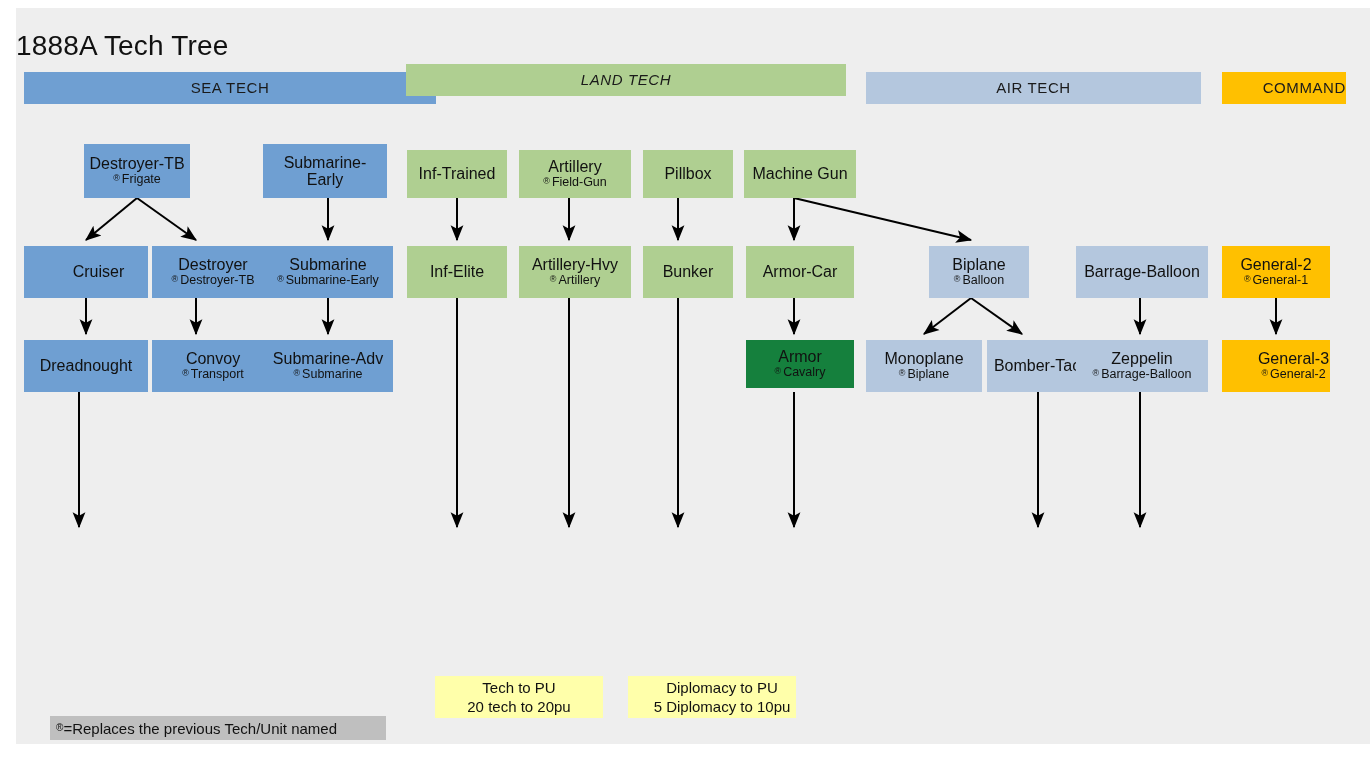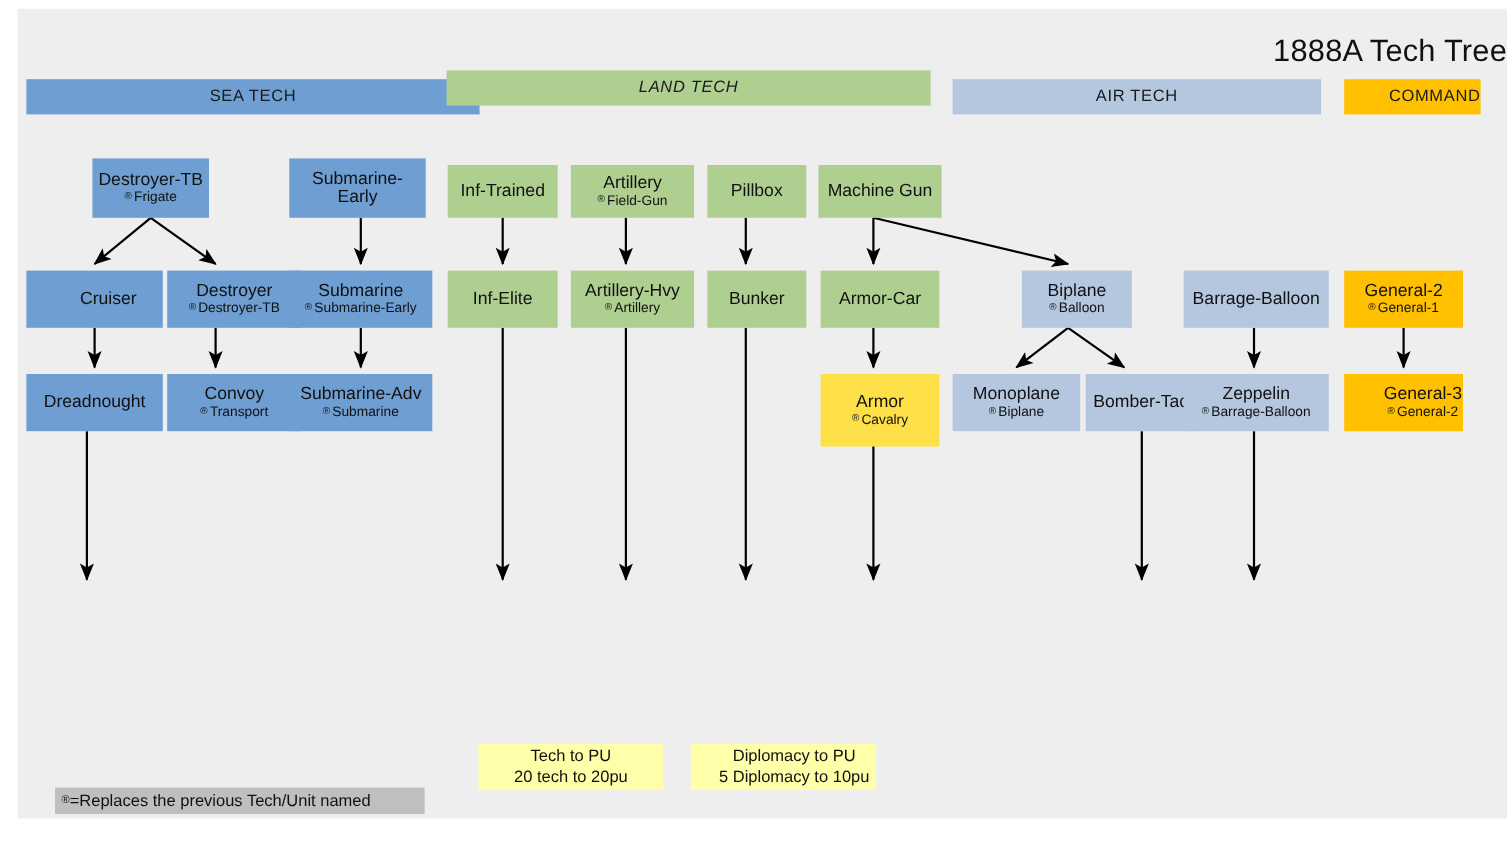--- a/index.html
+++ b/index.html
@@ -24,21 +24,21 @@
     top: 8px;
     width: 1354px;
     height: 736px;
     background: #eeeeee;
   }
   .title {
     position: absolute;
     left: 0;
     top: 22px;
     width: 1354px;
-    text-align: right;
+    text-align: left;
     font-size: 28px;
     color: #111111;
     letter-spacing: 0.2px;
   }
   .band {
     position: absolute;
     height: 32px;
     line-height: 32px;
     text-align: center;
     font-size: 15px;
@@ -208,21 +208,21 @@
         </div>
         <div class="node" style="left: 627px; top: 238px; width: 90px; height: 52px; background: rgb(175, 207, 145);">
           <div class="nm">Bunker</div>
         </div>
         <div class="node" style="left: 728px; top: 142px; width: 112px; height: 48px; background: rgb(175, 207, 145);">
           <div class="nm">Machine Gun</div>
         </div>
         <div class="node" style="left: 730px; top: 238px; width: 108px; height: 52px; background: rgb(175, 207, 145);">
           <div class="nm">Armor-Car</div>
         </div>
-        <div class="node" style="left: 730px; top: 332px; width: 108px; height: 66px; background: #fde047;">
+        <div class="node" style="left: 730px; top: 332px; width: 108px; height: 48px; background: #15803d;">
           <div class="nm">Armor</div>
           <div class="rep"><span class="reg">®</span><span>Cavalry</span></div>
         </div>
         <div class="node" style="left: 913px; top: 238px; width: 100px; height: 52px; background: rgb(180, 199, 222);">
           <div class="nm">Biplane</div>
           <div class="rep"><span class="reg">®</span><span>Balloon</span></div>
         </div>
         <div class="node" style="left: 850px; top: 332px; width: 116px; height: 52px; background: rgb(180, 199, 222);">
           <div class="nm">Monoplane</div>
           <div class="rep"><span class="reg">®</span><span>Biplane</span></div>

